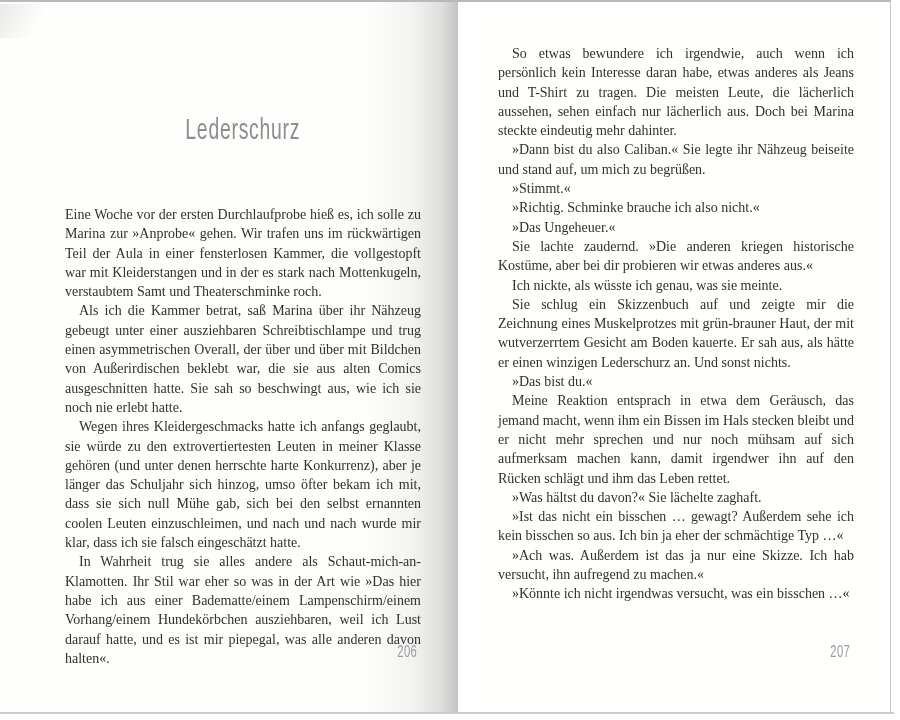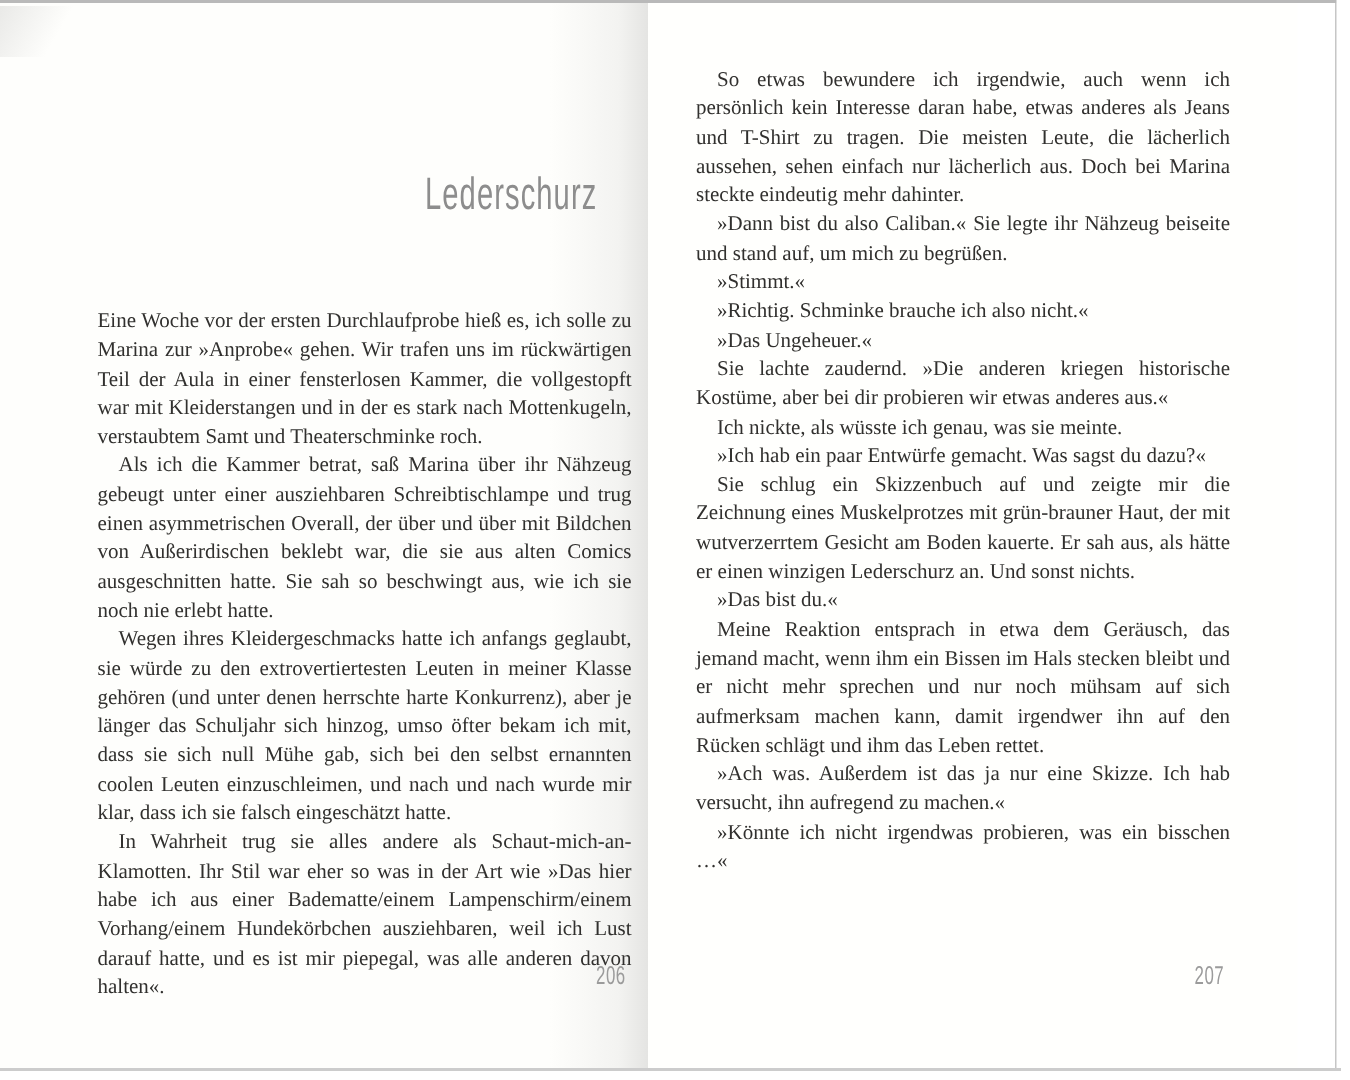--- a/index.html
+++ b/index.html
@@ -23,21 +23,21 @@
     background: #fefefc;
   }
   .page-left {
     left: 0;
     width: 458px;
     background: linear-gradient(to right,
       #fefefc 0%, #fefefc 80%,
       #f3f3f1 90%, #dddddb 96.5%, #c3c3c1 100%);
   }
   .page-right {
-    left: 432px;
+    left: 466px;
     width: 433px;
     background: #fffffd;
   }
   
   .edge-top {
     position: absolute; left: 0; top: 0;
     width: 891px; height: 2px;
     background: #b9b9b9;
   }
   .edge-bottom {
@@ -65,21 +65,21 @@
     color: #31302e;
   }
   .text-col p { margin: 0; }
   .text-col p.indent { text-indent: 14px; }
   .col-left  { left: 65px; top: 203px; width: 356px; }
   .col-right { left: 32px; top: 42px;  width: 356px; }
   
   .chapter-title {
     position: absolute;
     left: 65px; top: 112px; width: 356px;
-    text-align: right;
+    text-align: center;
     color: #8d8d8d;
   }
   .chapter-title span {
     display: inline-block;
     font-family: "Liberation Sans", sans-serif;
     font-weight: 400;
     font-size: 27px;
     letter-spacing: 1px;
     transform: scale(0.72, 1.12);
   }
@@ -127,26 +127,27 @@
 
   <div class="page page-right">
     <div class="text-col col-right">
       <p class="indent">So etwas bewundere ich irgendwie, auch wenn ich persönlich kein Interesse daran habe, etwas anderes als Jeans und T-Shirt zu tragen. Die meisten Leute, die lächerlich aussehen, sehen einfach nur lächerlich aus. Doch bei Marina steckte eindeutig mehr dahinter.</p>
       <p class="indent">»Dann bist du also Caliban.« Sie legte ihr Nähzeug beiseite und stand auf, um mich zu begrüßen.</p>
       <p class="indent">»Stimmt.«</p>
       <p class="indent">»Richtig. Schminke brauche ich also nicht.«</p>
       <p class="indent">»Das Ungeheuer.«</p>
       <p class="indent">Sie lachte zaudernd. »Die anderen kriegen historische Kostüme, aber bei dir probieren wir etwas anderes aus.«</p>
       <p class="indent">Ich nickte, als wüsste ich genau, was sie meinte.</p>
-      <p class="indent">»Ich hab ein paar Entwürfe gemacht. Was sagst du dazu?«</p>
       <p class="indent">Sie schlug ein Skizzenbuch auf und zeigte mir die Zeichnung eines Muskelprotzes mit grün-brauner Haut, der mit wutverzerrtem Gesicht am Boden kauerte. Er sah aus, als hätte er einen winzigen Lederschurz an. Und sonst nichts.</p>
       <p class="indent">»Das bist du.«</p>
       <p class="indent">Meine Reaktion entsprach in etwa dem Geräusch, das jemand macht, wenn ihm ein Bissen im Hals stecken bleibt und er nicht mehr sprechen und nur noch mühsam auf sich aufmerksam machen kann, damit irgendwer ihn auf den Rücken schlägt und ihm das Leben rettet.</p>
+      <p class="indent">»Was hältst du davon?« Sie lächelte zaghaft.</p>
+      <p class="indent">»Ist das nicht ein bisschen … gewagt? Außerdem sehe ich kein bisschen so aus. Ich bin ja eher der schmächtige Typ …«</p>
       <p class="indent">»Ach was. Außerdem ist das ja nur eine Skizze. Ich hab versucht, ihn aufregend zu machen.«</p>
-      <p class="indent">»Könnte ich nicht irgendwas probieren, was ein bisschen …«</p>
+      <p class="indent">»Könnte ich nicht irgendwas versucht, was ein bisschen …«</p>
     </div>
 
     <div class="page-number pn-right">
       <span>207</span>
     </div>
   </div>
 
   <div class="edge-top"></div>
   <div class="edge-right"></div>
   <div class="edge-bottom"></div>

